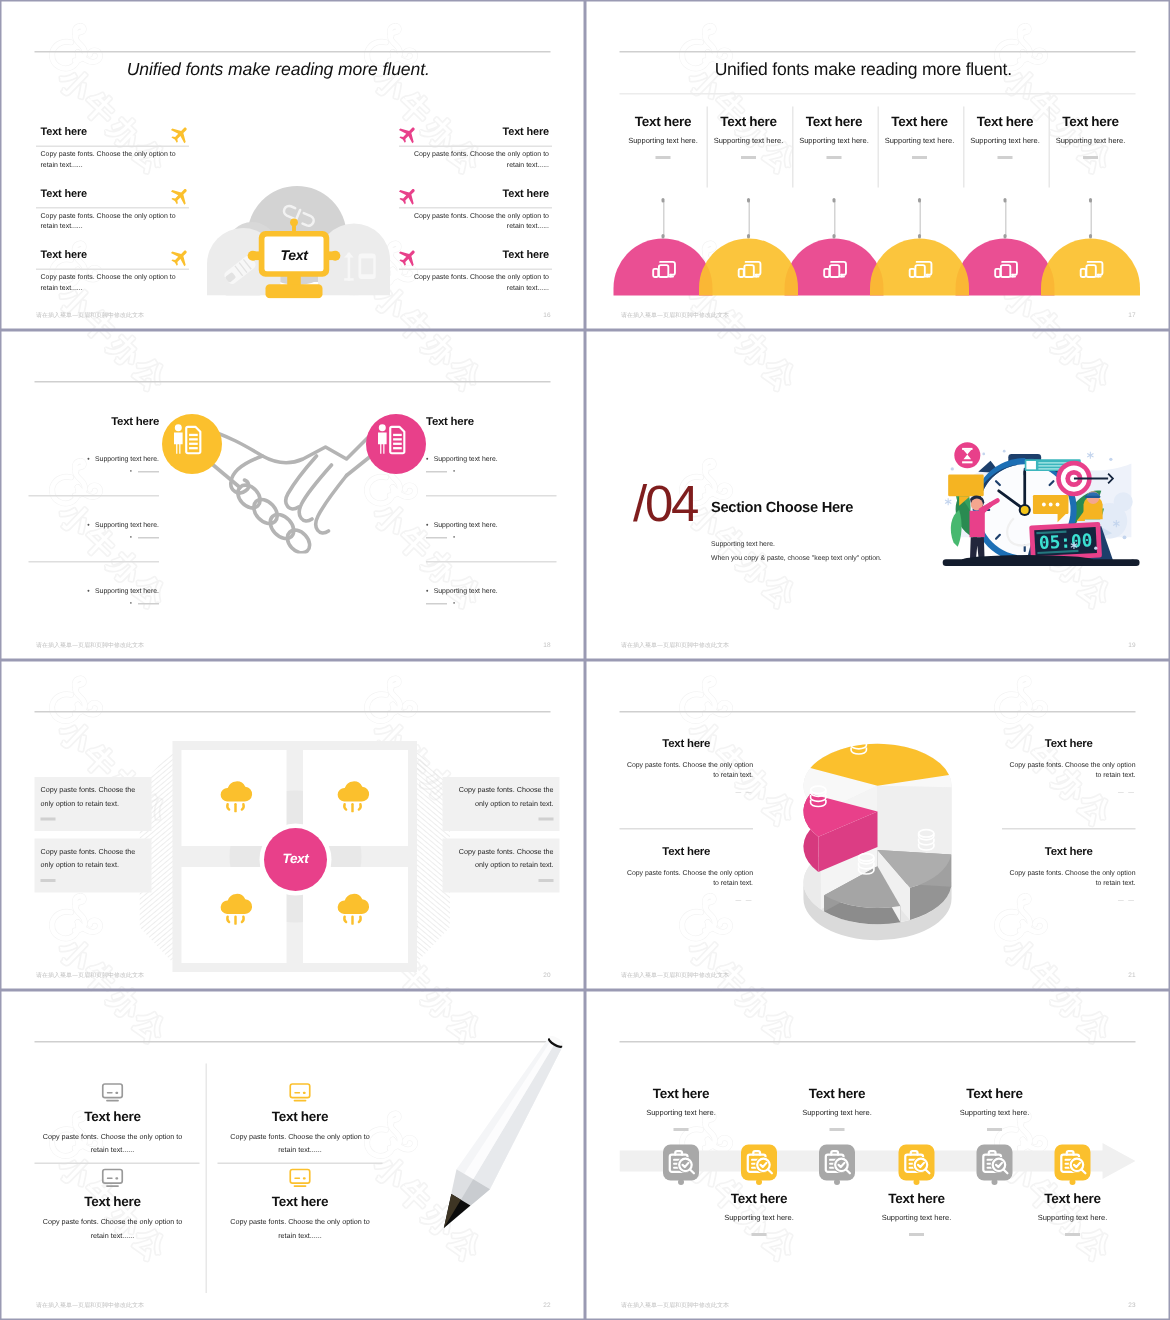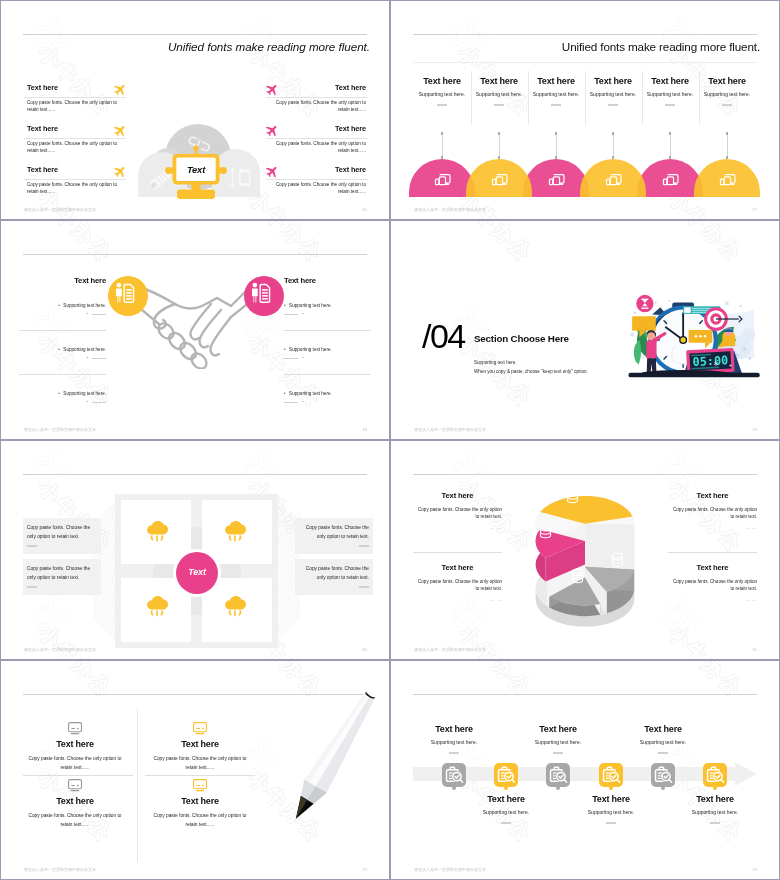--- a/index.html
+++ b/index.html
@@ -5,21 +5,21 @@
   html,body{margin:0;padding:0;background:#9a9ab3;}
   body{position:relative;}
   body{width:780px;height:880px;font-family:"Liberation Sans",sans-serif;}
   #grid{position:relative;width:780px;height:880px;display:grid;grid-template-columns:390px 390px;grid-template-rows:220px 220px 220px 220px;gap:0;}
   .slide{position:relative;background:transparent;overflow:hidden;box-sizing:border-box;border:1px solid #9a9ab3;}
   #grid{position:absolute;left:0;top:0;z-index:3;}
   #gridbg{position:absolute;left:0;top:0;width:780px;height:880px;z-index:0;display:grid;grid-template-columns:390px 390px;grid-template-rows:220px 220px 220px 220px;}
   #gridbg>div{background:#fff;}
   .topline{position:absolute;left:22px;width:344px;top:33px;height:1px;background:#cfcfcf;}
   .botline{position:absolute;left:22px;width:344px;top:61px;height:1px;background:#ececec;}
-  .slide-title{position:absolute;left:0;width:369px;top:40px;text-align:right;font-size:11.7px;font-weight:400;font-style:italic;color:#111;line-height:11.7px;letter-spacing:-0.05px;}
+  .slide-title{position:absolute;left:0;width:369px;top:40px;text-align:center;font-size:11.7px;font-weight:400;font-style:italic;color:#111;line-height:11.7px;letter-spacing:-0.05px;}
   .slide-title.plain{font-style:normal;top:40px;letter-spacing:-0.15px;}
   .footer{position:absolute;left:23px;bottom:7px;font-size:4px;color:#c2c2c2;font-family:"DejaVu Sans",sans-serif;white-space:nowrap;}
   .pagenum{position:absolute;right:22px;bottom:7px;font-size:4.3px;color:#c2c2c2;}
   .sep{position:absolute;background:#dedede;height:1px;}
   .vline{position:absolute;background:#e8e8e8;width:1px;}
 </style>
 </head>
 <body>
 
 <div id="gridbg">
@@ -484,21 +484,21 @@
             <rect x="18.3" y="15.5" width="8.4" height="2.2"></rect>
             <rect x="18.3" y="19.8" width="8.4" height="2.2"></rect>
             <rect x="18.3" y="24.1" width="8.4" height="2.2"></rect>
           </g>
         </g>
       </svg>
     </div>
     <div class="slide">
       <div class="footer">请在插入菜单—页眉和页脚中修改此文本</div>
       <div class="pagenum">19</div>
-      <div style="position:absolute;left:31px;top:98px;font-size:34px;font-weight:400;color:#000000;line-height:34px;letter-spacing:-1.5px;z-index:3;">/04</div>
+      <div style="position:absolute;left:31px;top:98px;font-size:34px;font-weight:400;color:#7f1d1d;line-height:34px;letter-spacing:-1.5px;z-index:3;">/04</div>
       <div style="position:absolute;left:83px;top:112px;font-size:9.8px;font-weight:bold;color:#111;letter-spacing:-0.2px;z-index:3;">Section Choose Here</div>
       <div style="position:absolute;left:83px;top:139px;font-size:4.6px;color:#2b2b2b;z-index:3;">Supporting text here.</div>
       <div style="position:absolute;left:83px;top:148px;font-size:4.6px;color:#2b2b2b;z-index:3;">When you copy &amp; paste, choose "keep text only" option.</div>
       <svg viewBox="-6 -8 158 104" style="position:absolute;left:232px;top:66px;width:144px;height:95px;z-index:3;overflow:hidden;">
         <path d="M14 30 C34 14 62 12 86 18 C106 23 124 22 138 16 L138 70 L8 70 Z" fill="#eef2fa"></path>
         <circle cx="122" cy="58" r="13" fill="#e3ebf7"></circle>
         <circle cx="132" cy="44" r="7" fill="#e3ebf7"></circle>
         <circle cx="110" cy="66" r="7" fill="#e3ebf7"></circle>
         <path d="M17 52 C9 46 7 34 13 27 C20 35 22 48 19 58 Z" fill="#34a05f"></path>
         <path d="M22 70 C11 64 6 50 12 40 C21 48 26 62 25 73 Z" fill="#2a8b51"></path>

